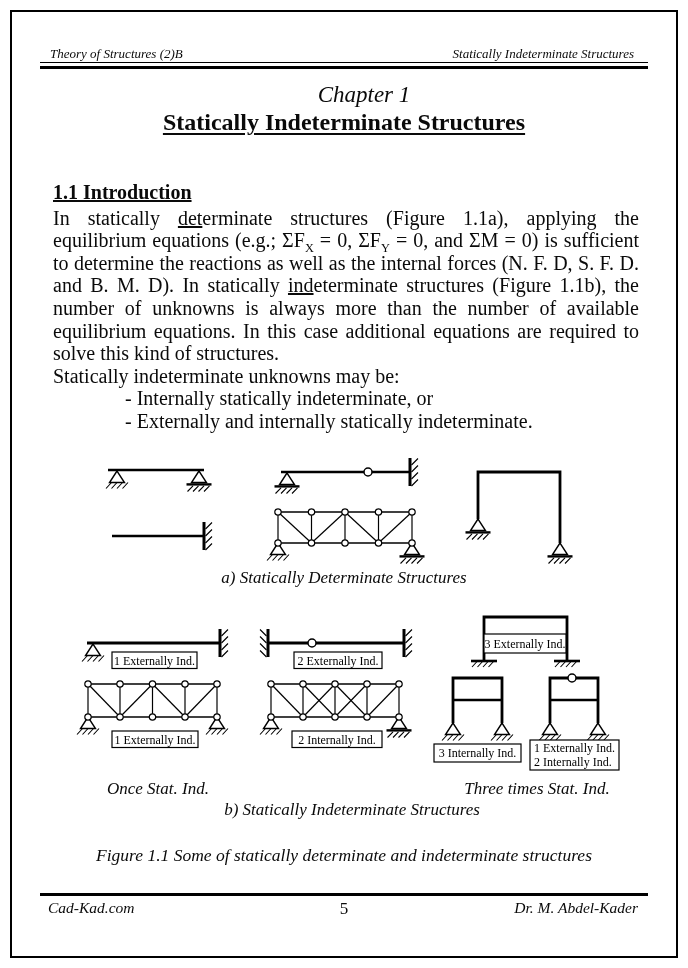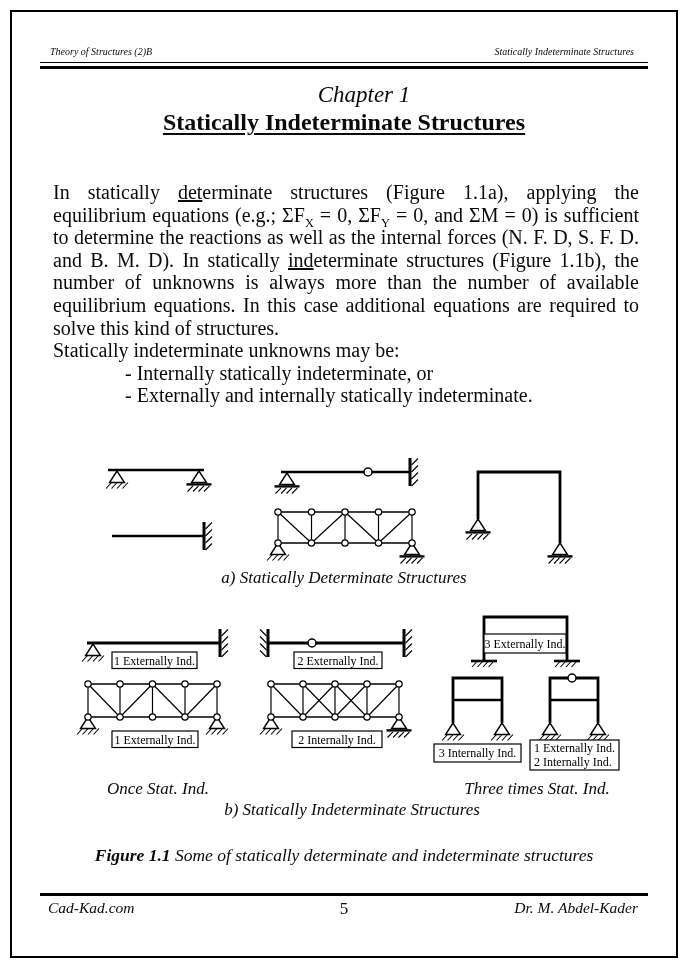--- a/index.html
+++ b/index.html
@@ -5,21 +5,21 @@
   html,body { margin:0; padding:0; background:#e8e8e8; }
   .page {
     position:relative; width:688px; height:968px; background:#ffffff;
     font-family:"Liberation Serif", serif; color:#0a0a0a; overflow:hidden;
   }
   .page-border { position:absolute; inset:10px; border:2.5px solid #000; pointer-events:none; }
   .abs { position:absolute; }
 
   
   .hdr-row { left:50px; right:54px; top:46px; display:flex; justify-content:space-between;
-             font-style:italic; font-size:10px; }
+             font-style:italic; font-size:13px; }
   .rule-thin  { left:40px; right:40px; top:62px; height:0; border-top:1.5px solid #000; }
   .rule-thick { left:40px; right:40px; top:66px; height:0; border-top:3px solid #000; }
   .ftr-rule   { left:40px; right:40px; top:893px; height:0; border-top:3px solid #000; }
   .ftr-row { left:48px; right:50px; top:899px; display:flex; justify-content:space-between;
              font-style:italic; font-size:15.5px; }
   .ftr-page { left:0; right:0; top:899px; text-align:center; font-size:17px; font-style:normal; }
 
   
   .chapter { left:0; right:0; top:82px; text-align:center; font-style:italic; font-size:23px;padding-left:40px; }
   .title   { left:0; right:0; top:109px; text-align:center; font-weight:bold; font-size:24px;
@@ -33,21 +33,21 @@
   .bullets { padding-left:72px; }
 
   
   .cap { font-style:italic; font-size:17px; text-align:center; }
   .cap-a { left:0; right:0; top:568px;font-style:italic; }
   .cap-b { left:16px; right:0; top:800px; }
   .sub-once  { left:58px;  width:200px; top:779px;text-align:center; }
   .sub-twice { left:237px; width:200px; top:779px; }
   .sub-three { left:432px; width:210px; top:779px; }
   .figcap { left:0; right:0; top:845px; text-align:center; font-size:17.5px; font-style:italic; }
-  .figcap b { font-weight:bold; }
+  .figcap b { font-weight:normal; }
 
   .fig { left:0; top:448px; }
   .fig text { font-family:"Liberation Serif", serif; font-size:12px; fill:#000; }
   .fig text.two { font-size:12px; }
 </style>
 </head>
 <body>
 
 <div class="page">
   <div class="page-border"></div>
@@ -56,20 +56,21 @@
     <span>Theory of Structures (2)B</span>
     <span>Statically Indeterminate Structures</span>
   </div>
   <div class="abs rule-thin"></div>
   <div class="abs rule-thick"></div>
 
   <div class="abs chapter">Chapter 1</div>
   <div class="abs title">Statically Indeterminate Structures</div>
 
   <div class="abs textblock">
+    <div class="intro-head">1.1 Introduction</div>
     <div class="para"><span>In statically </span><span style="text-decoration: underline;">det</span><span>erminate structures (Figure 1.1a), applying the equilibrium equations (e.g.; </span><span>ΣF</span><sub>X</sub><span> = 0, </span><span>ΣF</span><sub>Y</sub><span> = 0, and ΣM = 0) is sufficient to determine the reactions as well as the internal forces (N. F. D, S. F. D. and B. M. D).  In statically </span><span style="text-decoration: underline;">ind</span><span>eterminate structures (Figure 1.1b), the number of unknowns is always more than the number of available equilibrium equations. In this case additional equations are required to solve this kind of structures.</span></div>
     <div>Statically indeterminate unknowns may be:</div>
     <div class="bullets">
       <div>- Internally statically indeterminate, or</div>
       <div>- Externally and internally statically indeterminate.</div>
     </div>
   </div>
 
   <svg class="abs fig" width="688" height="330" viewBox="0 448 688 330" xmlns="http://www.w3.org/2000/svg">
     <defs>

